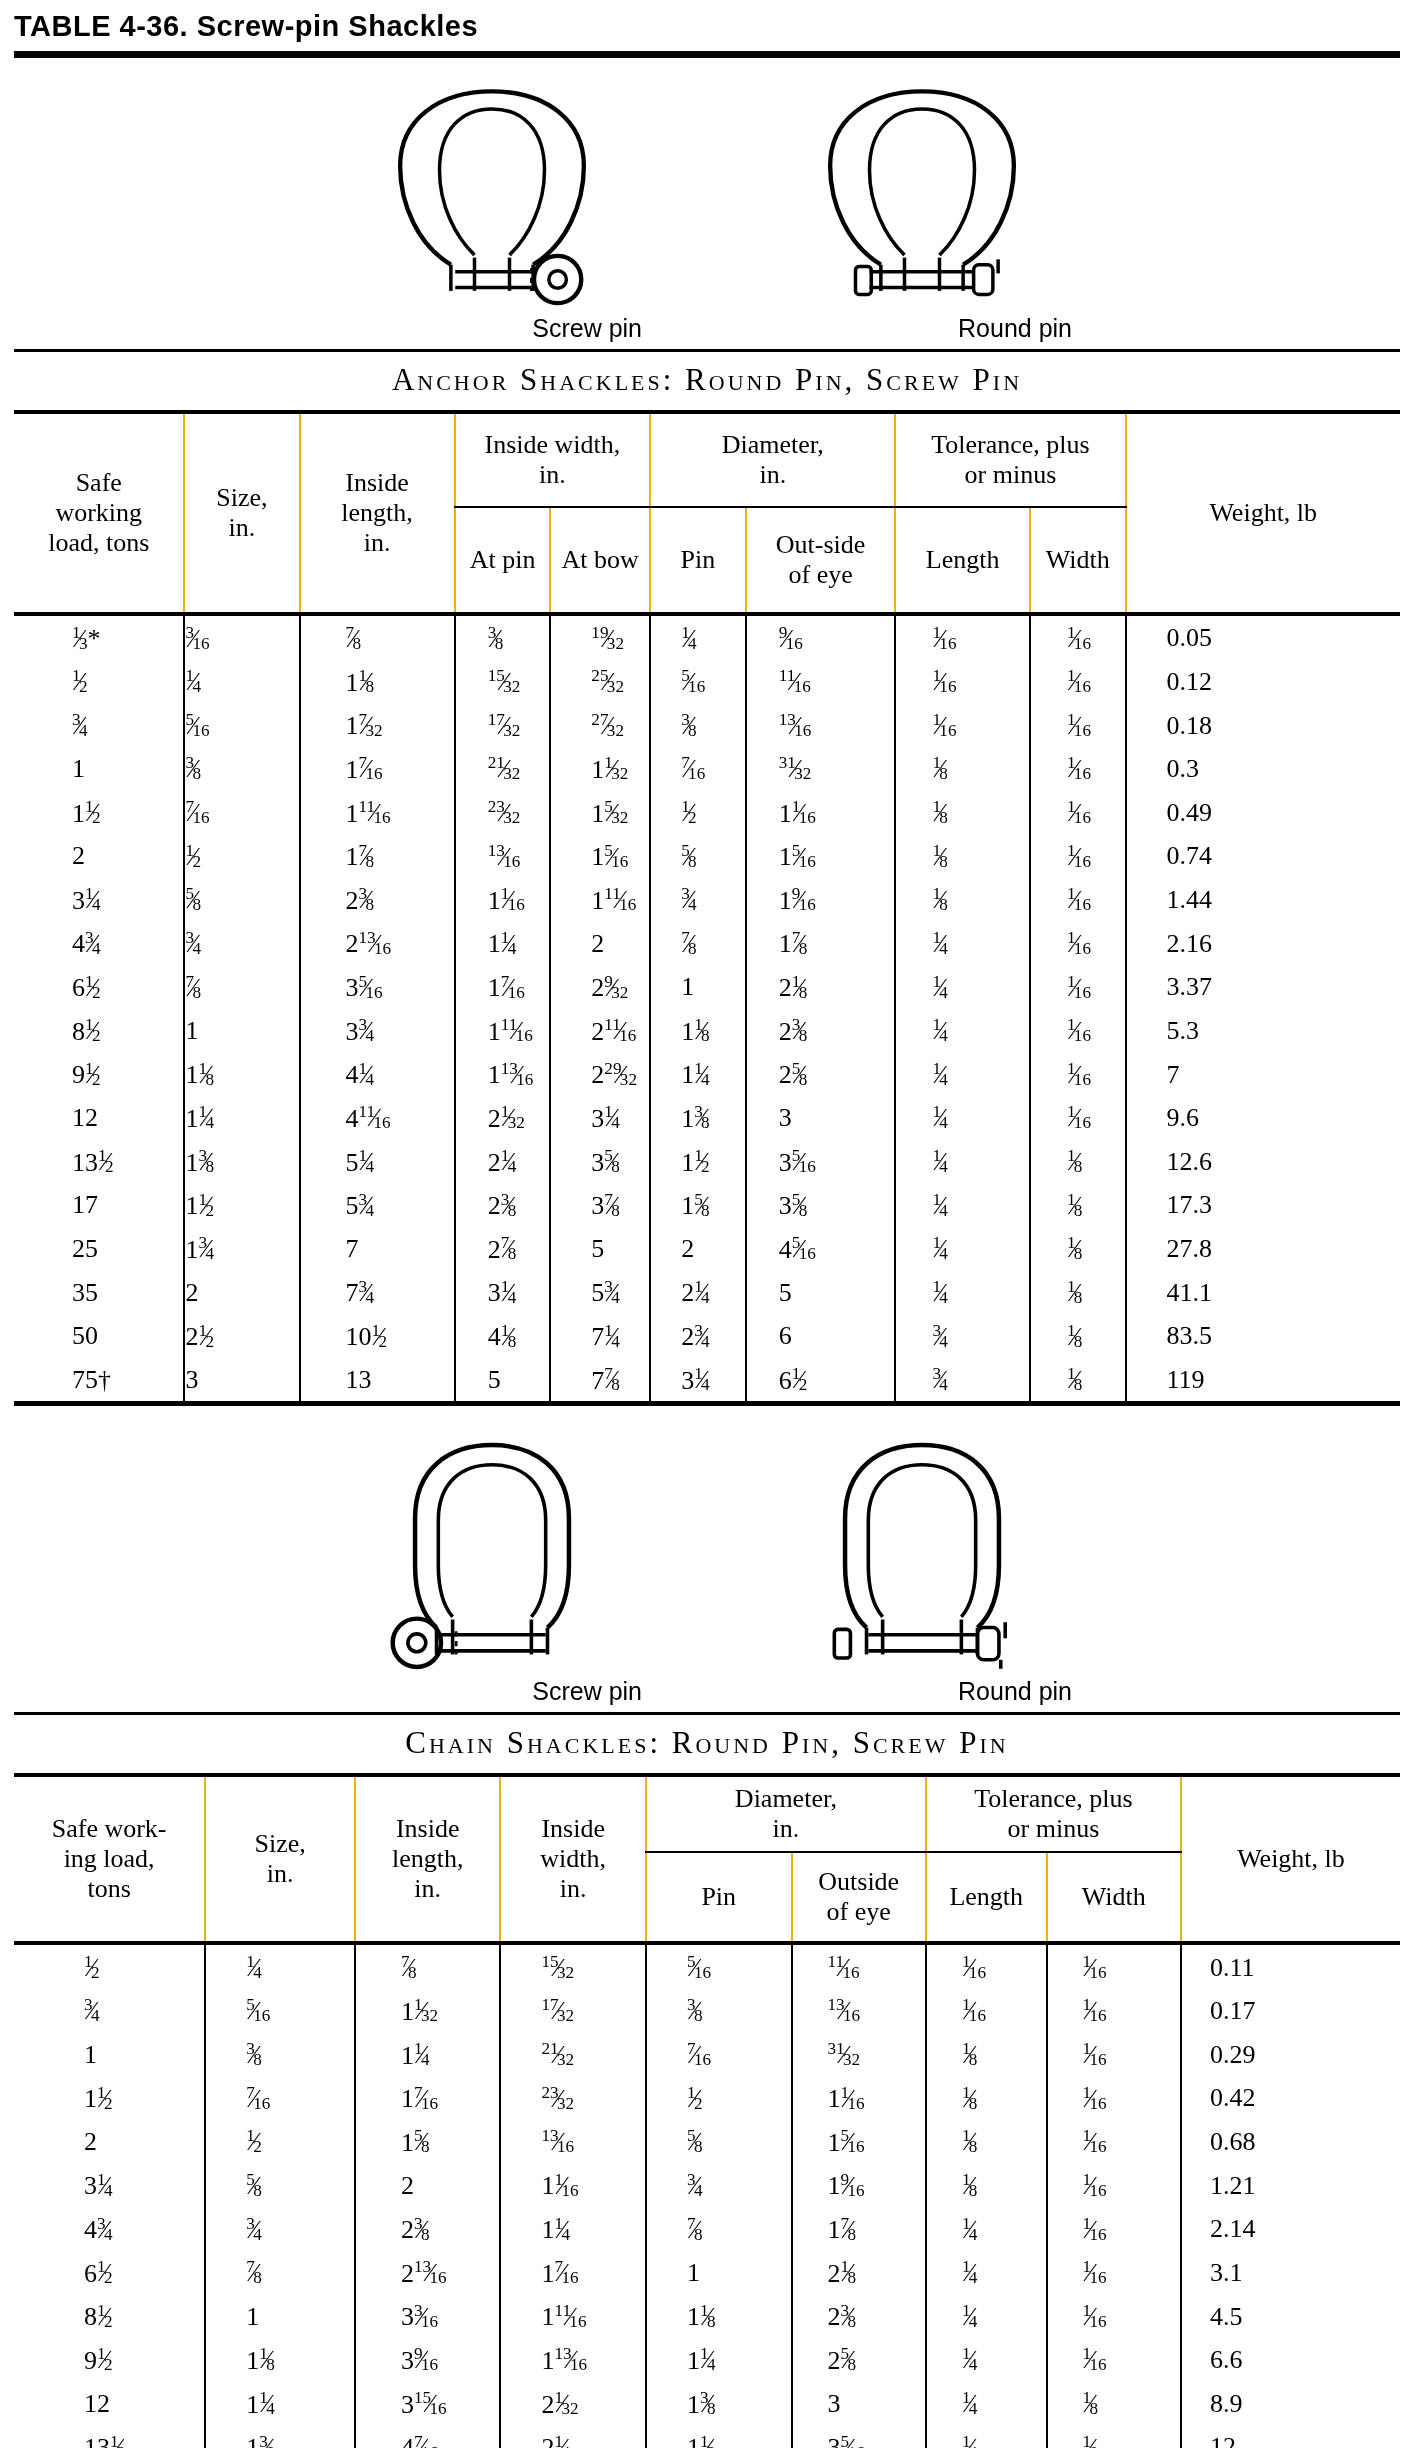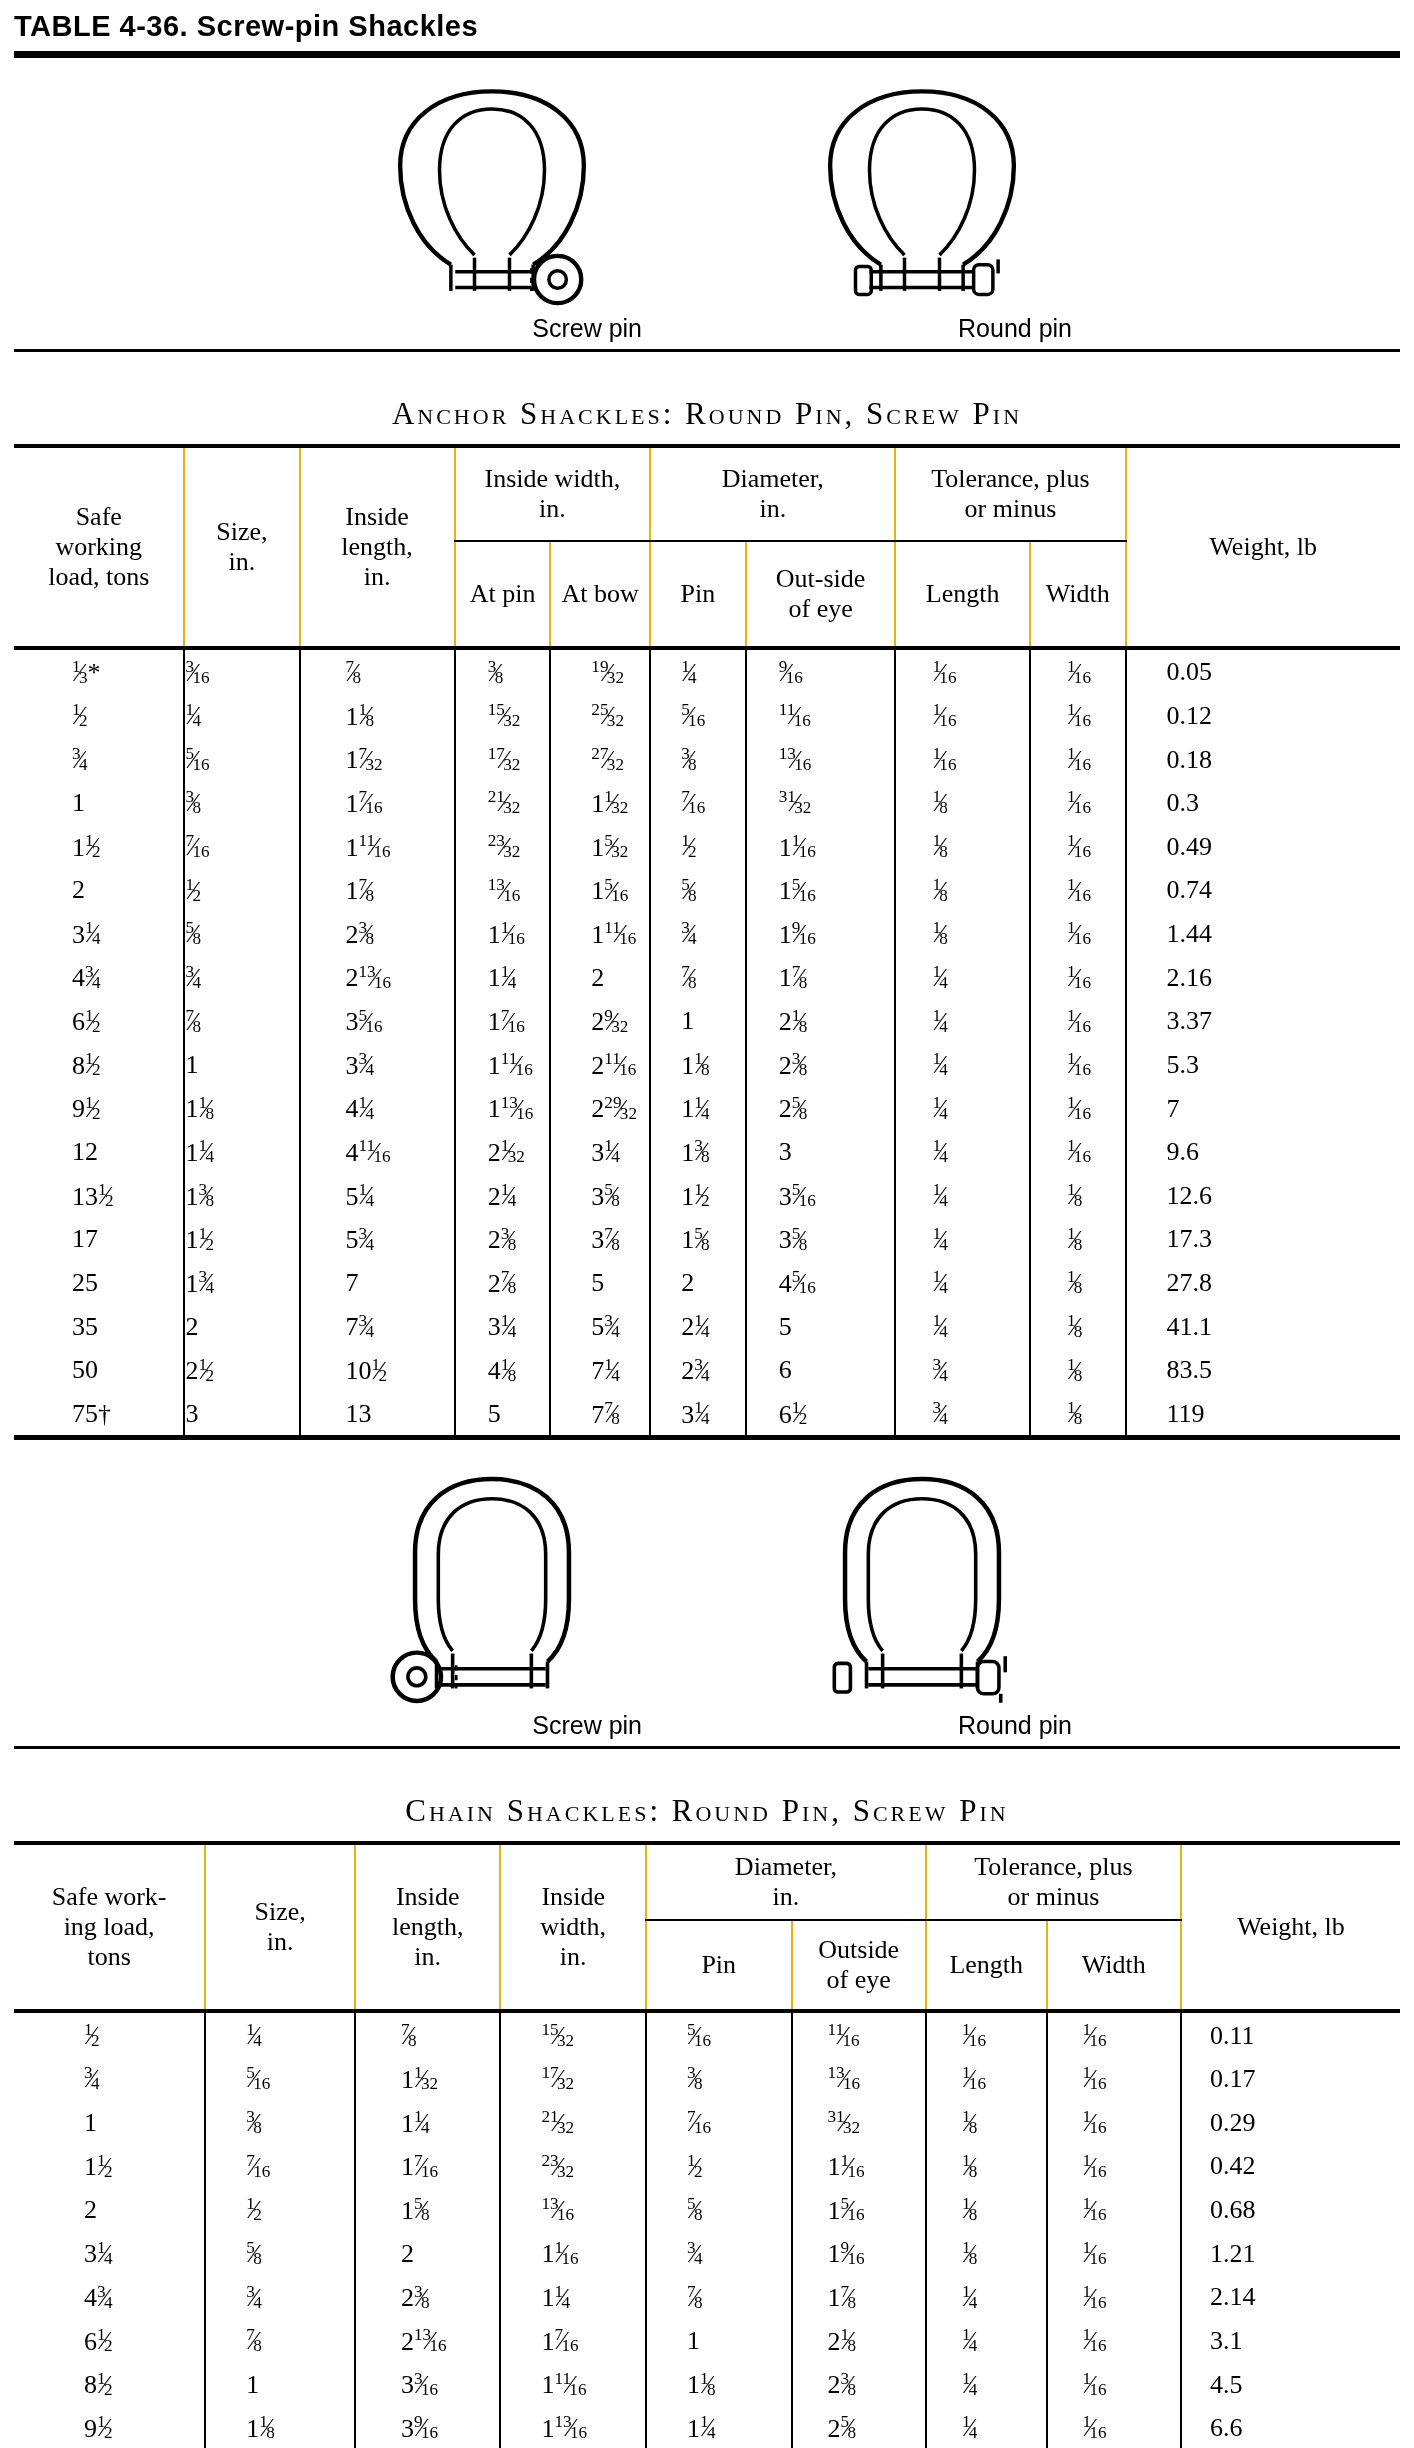--- a/index.html
+++ b/index.html
@@ -8,21 +8,21 @@
   
   .doc-title{font-family:"Liberation Sans",sans-serif;font-weight:bold;font-size:29px;padding-top:10px;letter-spacing:.5px;}
   .rule-title{border:none;border-top:7px solid #000;margin:8px 0 0 0;}
   .rule-thin{border:none;border-top:3px solid #000;margin:0;}
   
   .figrow{display:flex;justify-content:center;gap:130px;align-items:flex-end;padding:14px 0 6px 0;}
   .fig{width:300px;text-align:right;}
   .fig svg{display:block;margin:0 auto;}
   .fig-label{font-family:"Liberation Sans",sans-serif;font-size:25px;margin-top:2px;}
   
-  .tbl-caption{text-align:center;font-variant:small-caps;font-size:31px;letter-spacing:3px;padding:10px 0 12px 0;margin-top:34px;}
+  .tbl-caption{text-align:center;font-variant:small-caps;font-size:31px;letter-spacing:3px;padding:10px 0 12px 0;}
   
   table{width:100%;border-collapse:collapse;table-layout:fixed;border-top:4px solid #000;border-bottom:5px solid #000;}
   .tbl-chain-t{border-bottom:7px solid #000;}
   thead{border-bottom:4px solid #000;}
   th{font-weight:normal;font-size:26px;text-align:center;vertical-align:middle;padding:2px 2px;}
   th.grp{border-bottom:2px solid #000;height:88px;}
   th.vsep{border-left:2px solid #eab308;}
   .hdrspan{display:inline-block;}
   tbody td{font-size:26px;height:33px;line-height:33px;padding:0;white-space:nowrap;text-align:left;}
   tbody td + td{border-left:2px solid #000;}

